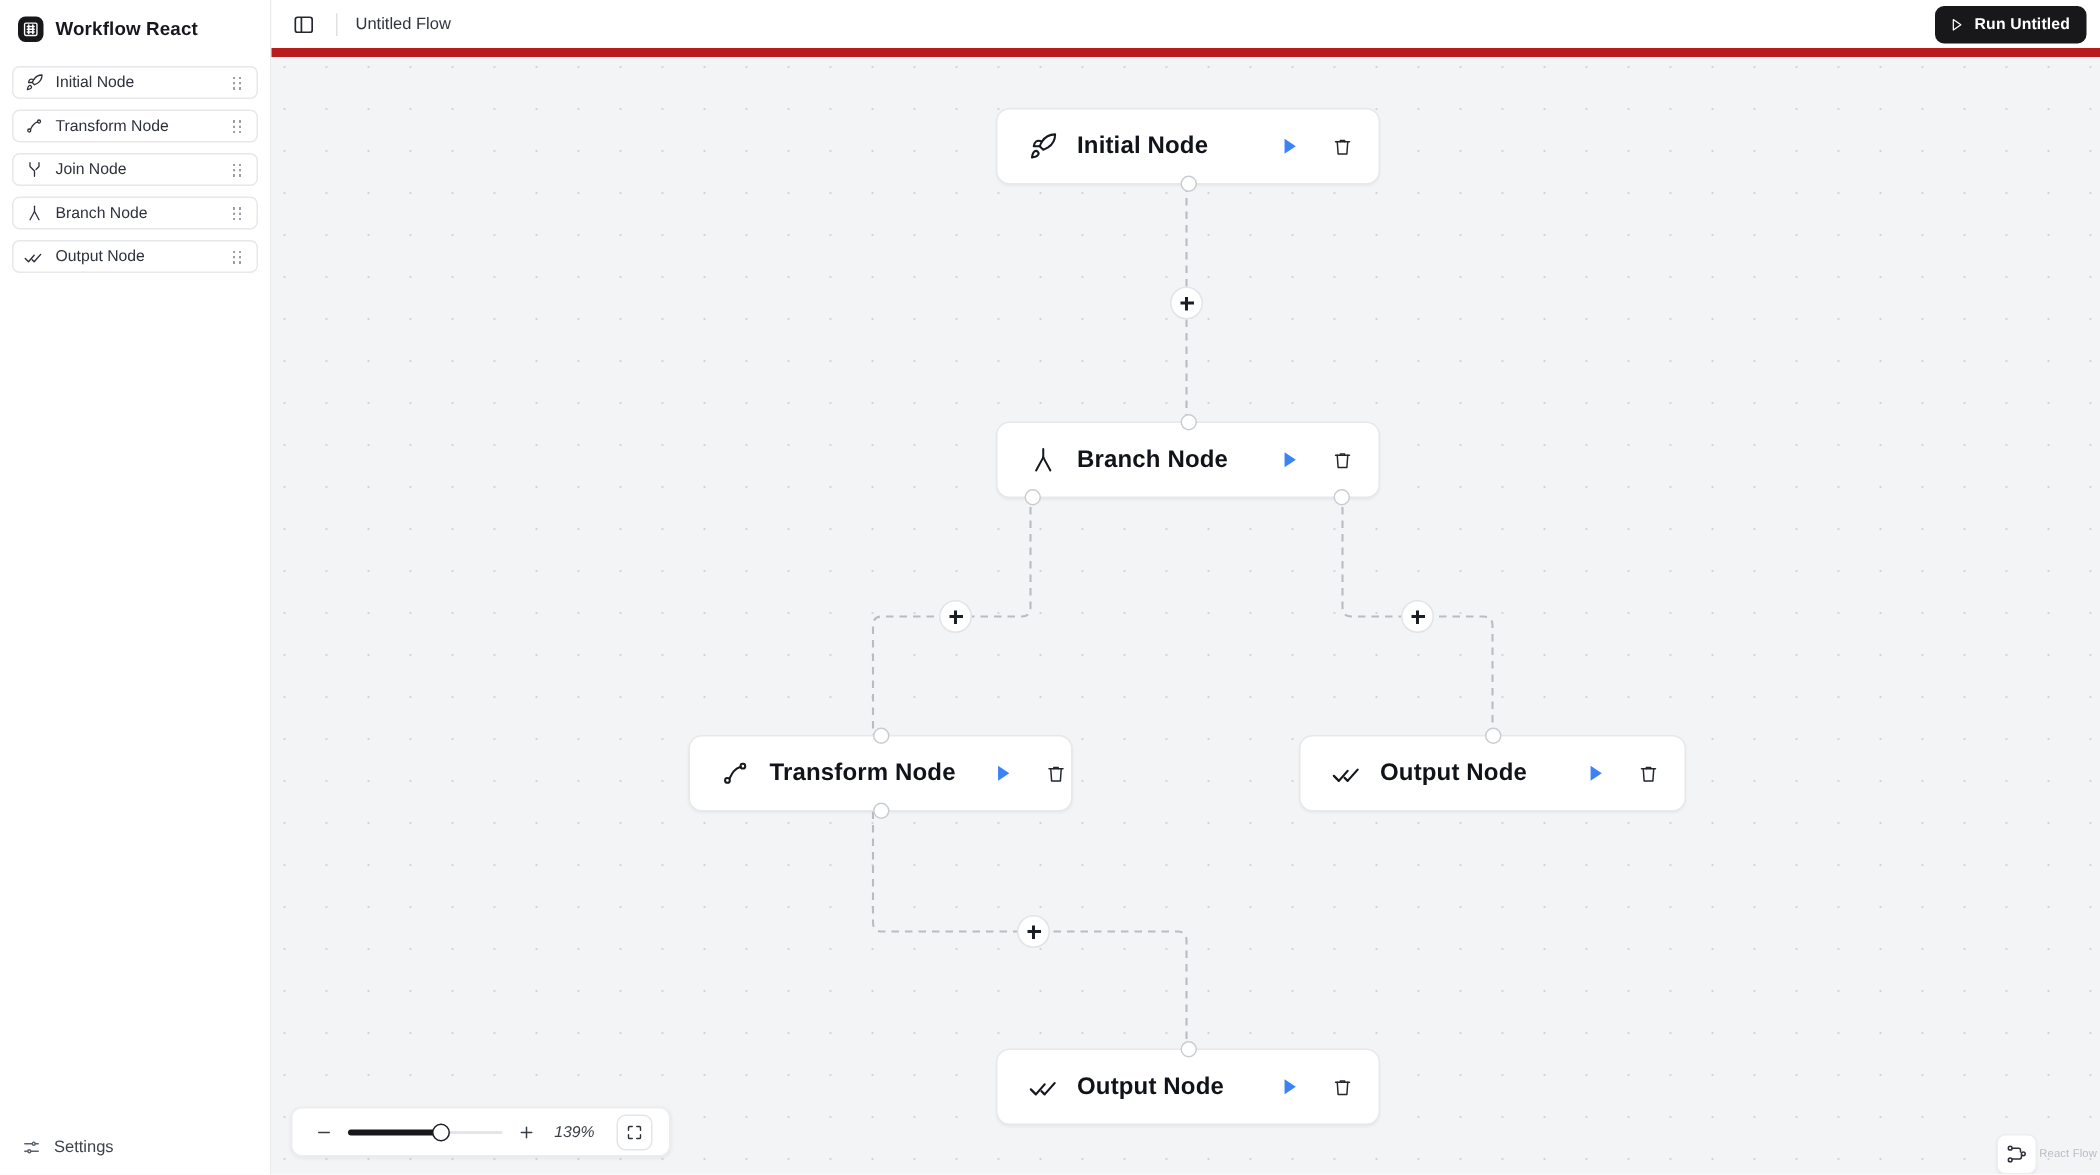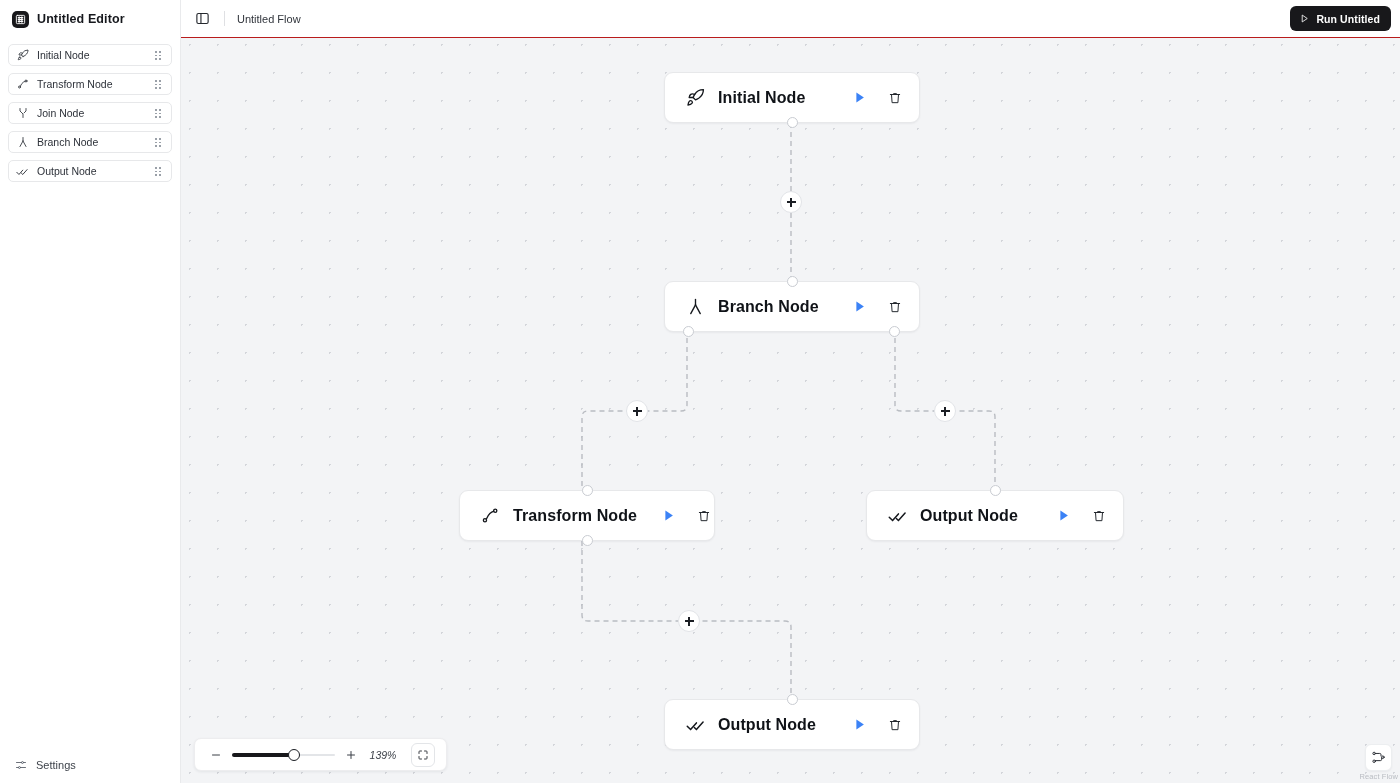--- a/index.html
+++ b/index.html
@@ -64,21 +64,21 @@
     padding: 0 14px;
   }
   .sb-footer .ficon { width: 13px; height: 13px; color: #5b616b; display:flex; align-items:center; justify-content:center;}
   .sb-footer .flabel { font-size: 11px; color: #3e434b; }
 
   
   .main { position: relative; flex: 1 1 auto; height: 783px; }
   .topbar {
     position: absolute; top: 0; left: 0; right: 0; height: 38px;
     background: #ffffff;
-    border-bottom: 1px solid #b91c1c;
+    border-bottom: 6px solid #b91c1c;
     display: flex; align-items: center;
     padding: 0 9px 0 12px;
     z-index: 40;
   }
   .panel-toggle { width: 18px; height: 18px; display:flex; align-items:center; justify-content:center; color:#24272d; cursor:pointer; }
   .tb-divider { width: 1px; height: 15px; background: #dfe0e3; margin: 0 12px 0 13px; }
   .tb-flowname { font-size: 11px; color: #30343b; }
   .tb-spacer { flex: 1 1 auto; }
   .run-btn {
     height: 25px; border-radius: 6px; background: #18181b; color: #ffffff;
@@ -156,21 +156,21 @@
   .zs-knob  { position: absolute; top: 0; width: 12px; height: 12px; border-radius: 50%; background: #ffffff; border: 1.4px solid #1b1e24; }
   .zoom-pct { font-size: 10.5px; color: #3c4149; width: 44px; text-align: center; font-style: italic; }
   .fit-btn {
     width: 24px; height: 24px; border-radius: 6px; border: 1px solid #e3e5e8;
     display:flex; align-items:center; justify-content:center; cursor: pointer; color:#2c3037;
     margin-left: 6px;
   }
 
   .attribution {
     position: absolute; right: 2px; bottom: 0;
-    display: flex; flex-direction: column; align-items: center; gap: 1px;
+    display: flex; align-items: center; gap: 1px;
     z-index: 30;
   }
   .attr-btn {
     width: 27px; height: 27px; border-radius: 6px; background: #ffffff;
     border: 1px solid #eceef0;
     display:flex; align-items:center; justify-content:center; cursor:pointer; color:#2b2f36;
     box-shadow: 0 1px 2px rgba(16,24,40,.05);
   }
   .attr-text { font-size: 7.5px; color: #b9bcc2; letter-spacing: .1px; padding-bottom: 2px; }
 </style>
@@ -181,21 +181,21 @@
 
   <aside class="sidebar">
     <div class="sb-head">
       <span class="logo-box">
         <svg width="11" height="11" viewBox="0 0 24 24" fill="none" stroke="#ffffff" stroke-width="2.4" stroke-linecap="round">
           <rect x="3" y="3" width="18" height="18" rx="2" fill="none" stroke="#ffffff" stroke-width="2"></rect>
           <path d="M7 8h10M7 12h10M7 16h10"></path>
           <path d="M9 6v12M15 6v12"></path>
         </svg>
       </span>
-      <span class="sb-title">Untitled Editor</span>
+      <span class="sb-title">Workflow React</span>
     </div>
 
     <div class="sb-list">
       <div class="sb-item">
         <span class="sb-item-icon">
           <svg width="12" height="12" viewBox="0 0 24 24" fill="none" stroke="currentColor" stroke-width="1.7" stroke-linecap="round" stroke-linejoin="round">
             <path d="M4.5 16.5c-1.5 1.26-2 5-2 5s3.74-.5 5-2c.71-.84.7-2.13-.09-2.91a2.18 2.18 0 0 0-2.91-.09z"></path>
             <path d="M12 15l-3-3a22 22 0 0 1 2-3.95A12.88 12.88 0 0 1 22 2c0 2.72-.78 7.5-6 11a22.35 22.35 0 0 1-4 2z"></path>
             <path d="M9 12H4s.55-3.03 2-4c1.62-1.08 5 0 5 0"></path>
           </svg>

